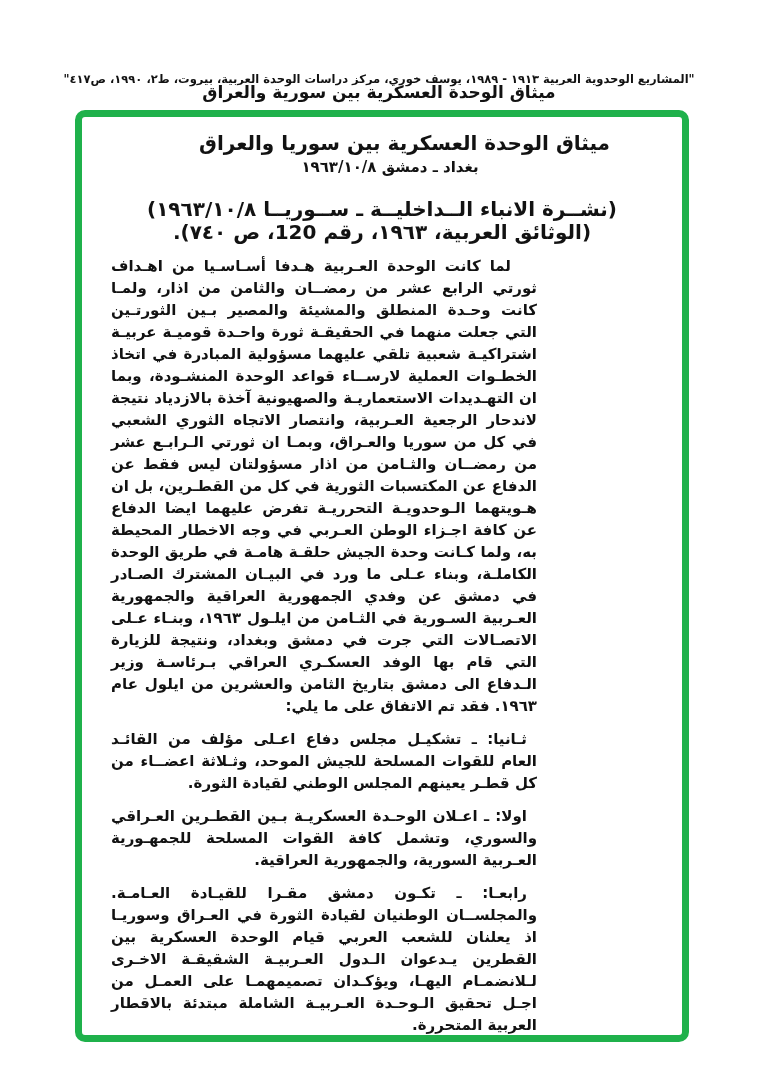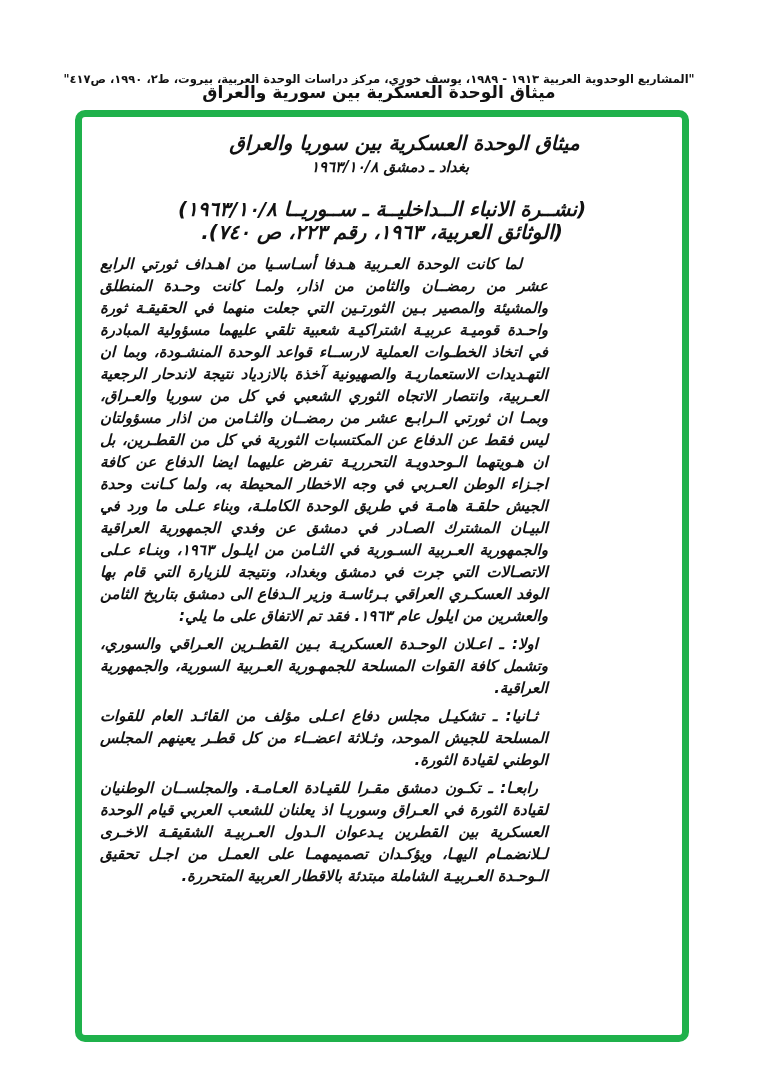--- a/index.html
+++ b/index.html
@@ -23,21 +23,20 @@
     font-size: 11.5px; font-weight: 700;
   }
   .frame {
     position: absolute; left: 75px; top: 110px;
     width: 614px; height: 932px;
     box-sizing: border-box;
     border: 7px solid #1fb14b;
     border-radius: 10px;
     overflow: hidden;
     direction: rtl;
-    font-style: italic;
   }
   .doc-title {
     margin-top: 13px;
     padding-left: 45px;
     text-align: center;
     font-size: 20px; font-weight: 700;
     line-height: 26px;
   }
   .doc-date {
     margin-top: 2px;
@@ -50,42 +49,42 @@
     text-align: center;
     font-size: 20px; font-weight: 700;
     line-height: 23px;
   }
   .body-col {
     margin: 9px 134px 0 18px;
     text-align: justify;
     font-size: 15px; font-weight: 700;
     line-height: 22px;
   }
-  .body-col p { margin: 0; }
+  .body-col p { margin: 11px; }
   p.intro { text-indent: 26px; }
   p.clause { text-indent: 10px; margin-top: 6px; }
 </style>
 </head>
 <body style="color: rgb(18, 18, 18);">
 
 <div class="hdr-title">ميثاق الوحدة العسكرية بين سورية والعراق</div>
 
 <div class="hdr-source">"المشاريع الوحدوية العربية ١٩١٣ - ١٩٨٩، يوسف خوري، مركز دراسات الوحدة العربية، بيروت، ط٢، ١٩٩٠، ص٤١٧"</div>
 
 <div class="frame" style="border-color: rgb(31, 177, 75);">
 
   <div class="doc-title">ميثاق الوحدة العسكرية بين سوريا والعراق</div>
 
   <div class="doc-date">بغداد ـ دمشق ١٩٦٣/١٠/٨</div>
 
   <div class="citations">
     <div>(نشــرة الانباء الــداخليــة ـ ســوريــا ١٩٦٣/١٠/٨)</div>
-    <div>(الوثائق العربية، ١٩٦٣، رقم ٢٢٣، ص ٧٤٠).</div>
+    <div>(الوثائق العربية، ١٩٦٣، رقم 120، ص ٧٤٠).</div>
   </div>
 
   <div class="body-col">
     <p class="intro">لما كانت الوحدة العـربية هـدفا أسـاسـيا من اهـداف ثورتي الرابع عشر من رمضــان والثامن من اذار، ولمـا كانت وحـدة المنطلق والمشيئة والمصير بـين الثورتـين التي جعلت منهما في الحقيقـة ثورة واحـدة قوميـة عربيـة اشتراكيـة شعبية تلقي عليهما مسؤولية المبادرة في اتخاذ الخطـوات العملية لارســاء قواعد الوحدة المنشـودة، وبما ان التهـديدات الاستعماريـة والصهيونية آخذة بالازدياد نتيجة لاندحار الرجعية العـربية، وانتصار الاتجاه الثوري الشعبي في كل من سوريا والعـراق، وبمـا ان ثورتي الـرابـع عشر من رمضــان والثـامن من اذار مسؤولتان ليس فقط عن الدفاع عن المكتسبات الثورية في كل من القطـرين، بل ان هـويتهما الـوحدويـة التحرريـة تفرض عليهما ايضا الدفاع عن كافة اجـزاء الوطن العـربي في وجه الاخطار المحيطة به، ولما كـانت وحدة الجيش حلقـة هامـة في طريق الوحدة الكاملـة، وبناء عـلى ما ورد في البيـان المشترك الصـادر في دمشق عن وفدي الجمهورية العراقية والجمهورية العـربية السـورية في الثـامن من ايلـول ١٩٦٣، وبنـاء عـلى الاتصـالات التي جرت في دمشق وبغداد، ونتيجة للزيارة التي قام بها الوفد العسكـري العراقي بـرئاسـة وزير الـدفاع الى دمشق بتاريخ الثامن والعشرين من ايلول عام ١٩٦٣. فقد تم الاتفاق على ما يلي:</p>
+    <p class="clause">ثـانيا: ـ تشكيـل مجلس دفاع اعـلى مؤلف من القائـد العام للقوات المسلحة للجيش الموحد، وثـلاثة اعضــاء من كل قطـر يعينهم المجلس الوطني لقيادة الثورة.</p>
     <p class="clause">اولا: ـ اعـلان الوحـدة العسكريـة بـين القطـرين العـراقي والسوري، وتشمل كافة القوات المسلحة للجمهـورية العـربية السورية، والجمهورية العراقية.</p>
-    <p class="clause">ثـانيا: ـ تشكيـل مجلس دفاع اعـلى مؤلف من القائـد العام للقوات المسلحة للجيش الموحد، وثـلاثة اعضــاء من كل قطـر يعينهم المجلس الوطني لقيادة الثورة.</p>
     <p class="clause">رابعـا: ـ تكـون دمشق مقـرا للقيـادة العـامـة. والمجلســان الوطنيان لقيادة الثورة في العـراق وسوريـا اذ يعلنان للشعب العربي قيام الوحدة العسكرية بين القطرين يـدعوان الـدول العـربيـة الشقيقـة الاخـرى لـلانضمـام اليهـا، ويؤكـدان تصميمهمـا على العمـل من اجـل تحقيق الـوحـدة العـربيـة الشاملة مبتدئة بالاقطار العربية المتحررة.</p>
   </div>
 
 </div>
 
 </body></html>

